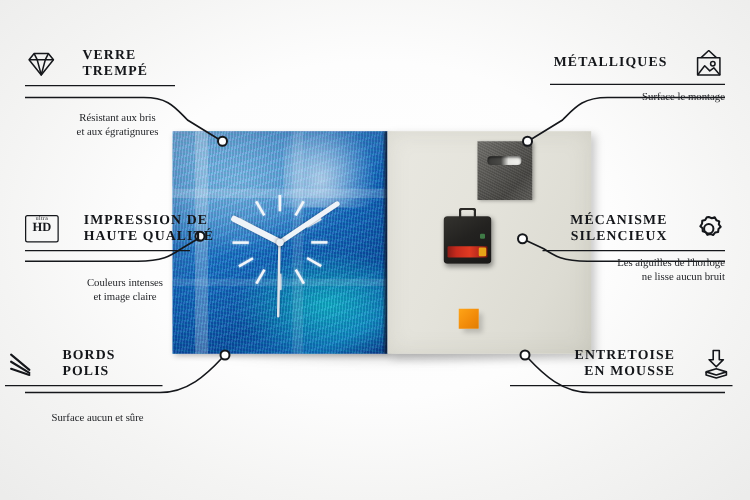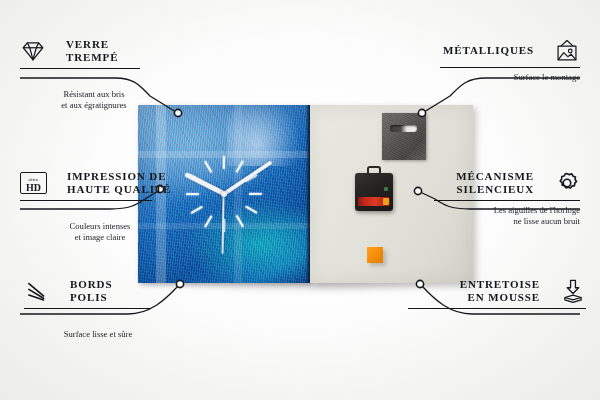--- a/index.html
+++ b/index.html
@@ -114,21 +114,21 @@
   .feature .sub { font-size:8.6px; line-height:1.32; color:#1c1e22; }
   .feature.left { text-align:left; }
   .feature.left .sub { text-align:center;margin-top:20px; }
   .feature.right .head { justify-content:flex-end; }
   .feature.right .title { text-align:right; }
   .feature.right .sub { text-align:right; }
   .ico { width:26px; height:26px; flex:0 0 26px; display:block; }
 
   .hdbadge {
     width:27px; height:22px; border:1.4px solid #15171b; border-radius:2px;
-    display:flex; flex-direction:column; align-items:center; justify-content:flex-end; flex:0 0 27px;
+    display:flex; flex-direction:column; align-items:center; justify-content:flex-start; flex:0 0 27px;
   }
   .hdbadge .u { font-size:4.6px; letter-spacing:.3px; color:#15171b; line-height:1; }
   .hdbadge .h { font-size:10px; font-weight:700; color:#15171b; line-height:1.05; }
 
   
   .wires { position:absolute; inset:0; pointer-events:none; }
 </style>
 </head>
 <body>
 
@@ -247,37 +247,37 @@
         <div>HAUTE QUALITÉ</div>
       </div>
     </div>
     <div class="rule" style="width:132px"></div>
     <div class="sub">
       <div>Couleurs intenses</div>
       <div>et image claire</div>
     </div>
   </div>
 
-  <div class="feature left" style="left:24px; top:278px; width:148px;">
+  <div class="feature left" style="left:4px; top:278px; width:148px;">
     <div class="head">
       <svg class="ico" viewBox="0 0 32 32">
         <g stroke="#15171b" stroke-width="2.1" stroke-linecap="round">
           <path d="M6,7 L24,22"></path>
             <path d="M6,14 L24,25"></path>
             <path d="M6,21 L24,27"></path>
         </g>
       </svg>
       <div class="title">
         <div>BORDS</div>
         <div>POLIS</div>
       </div>
     </div>
     <div class="rule" style="width:126px"></div>
     <div class="sub">
-      <div>Surface lisse et sûre</div>
+      <div>Surface aucun et sûre</div>
     </div>
   </div>
 
   <div class="feature right" style="right:20px; top:38px; width:160px;">
     <div class="head">
       <div class="title">
         <div>MÉTALLIQUES</div>
       </div>
       <svg class="ico" viewBox="0 0 32 32">
         <g fill="none" stroke="#15171b" stroke-width="1.5" stroke-linejoin="round">

